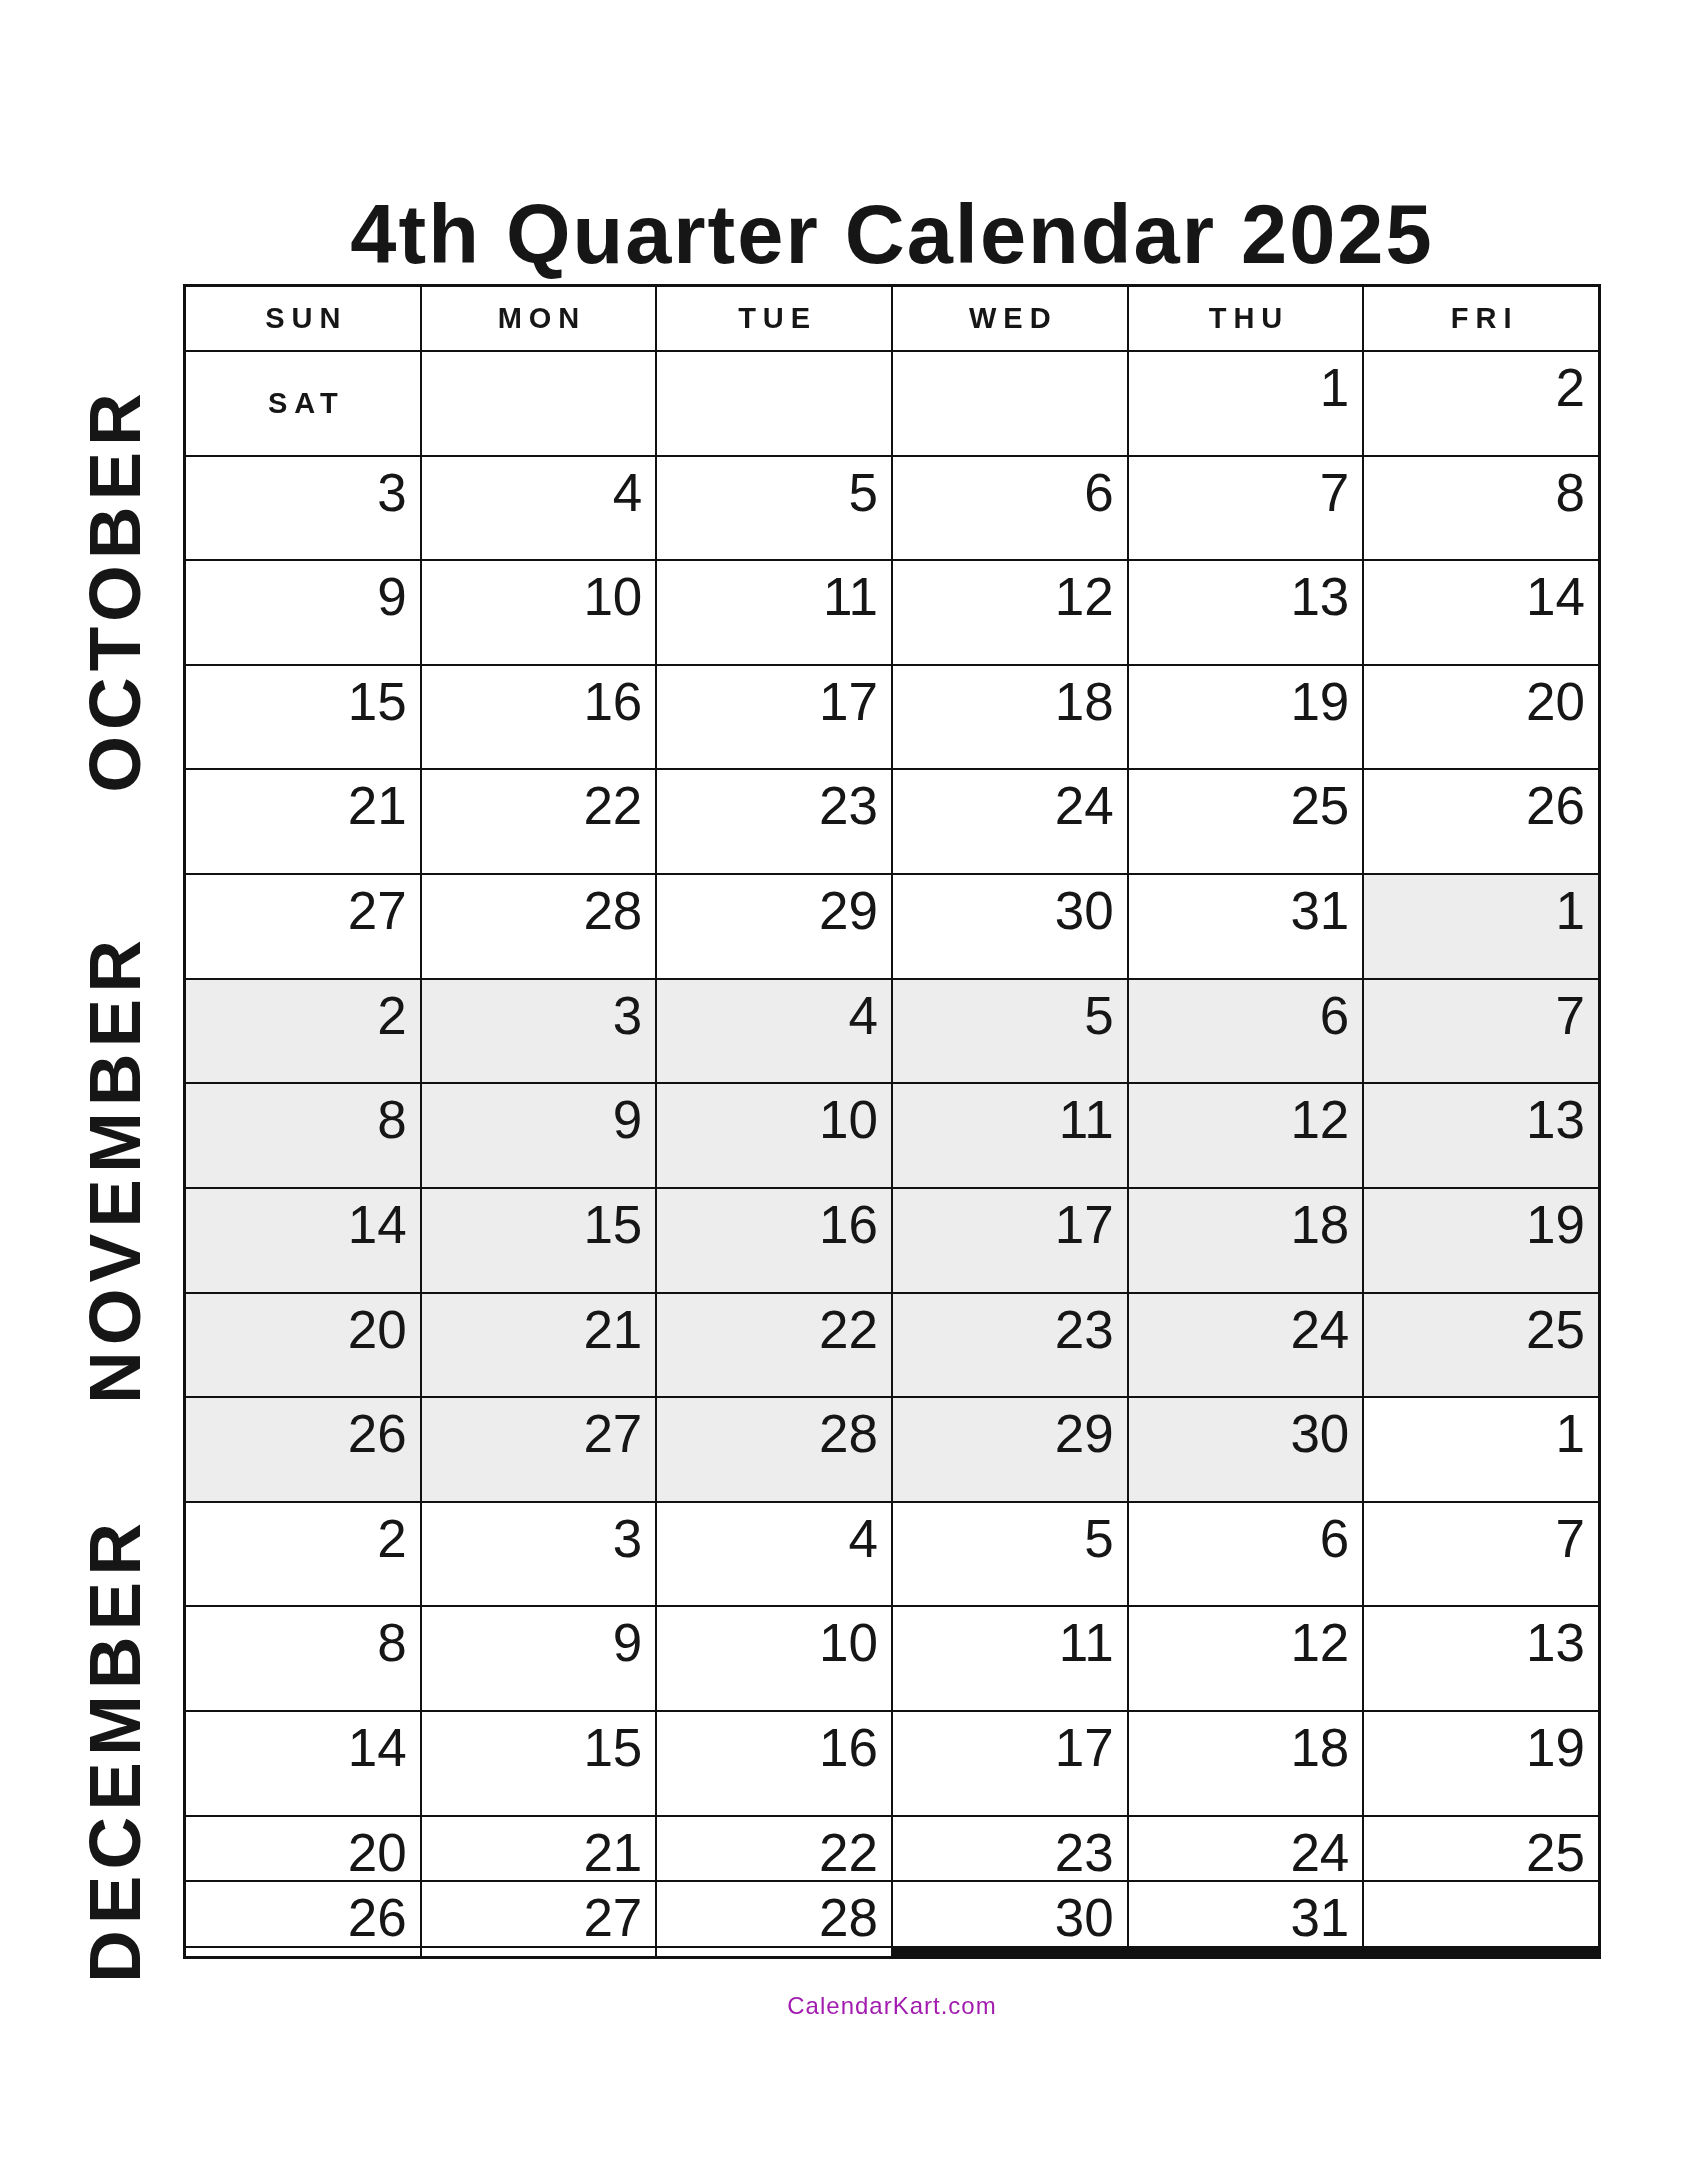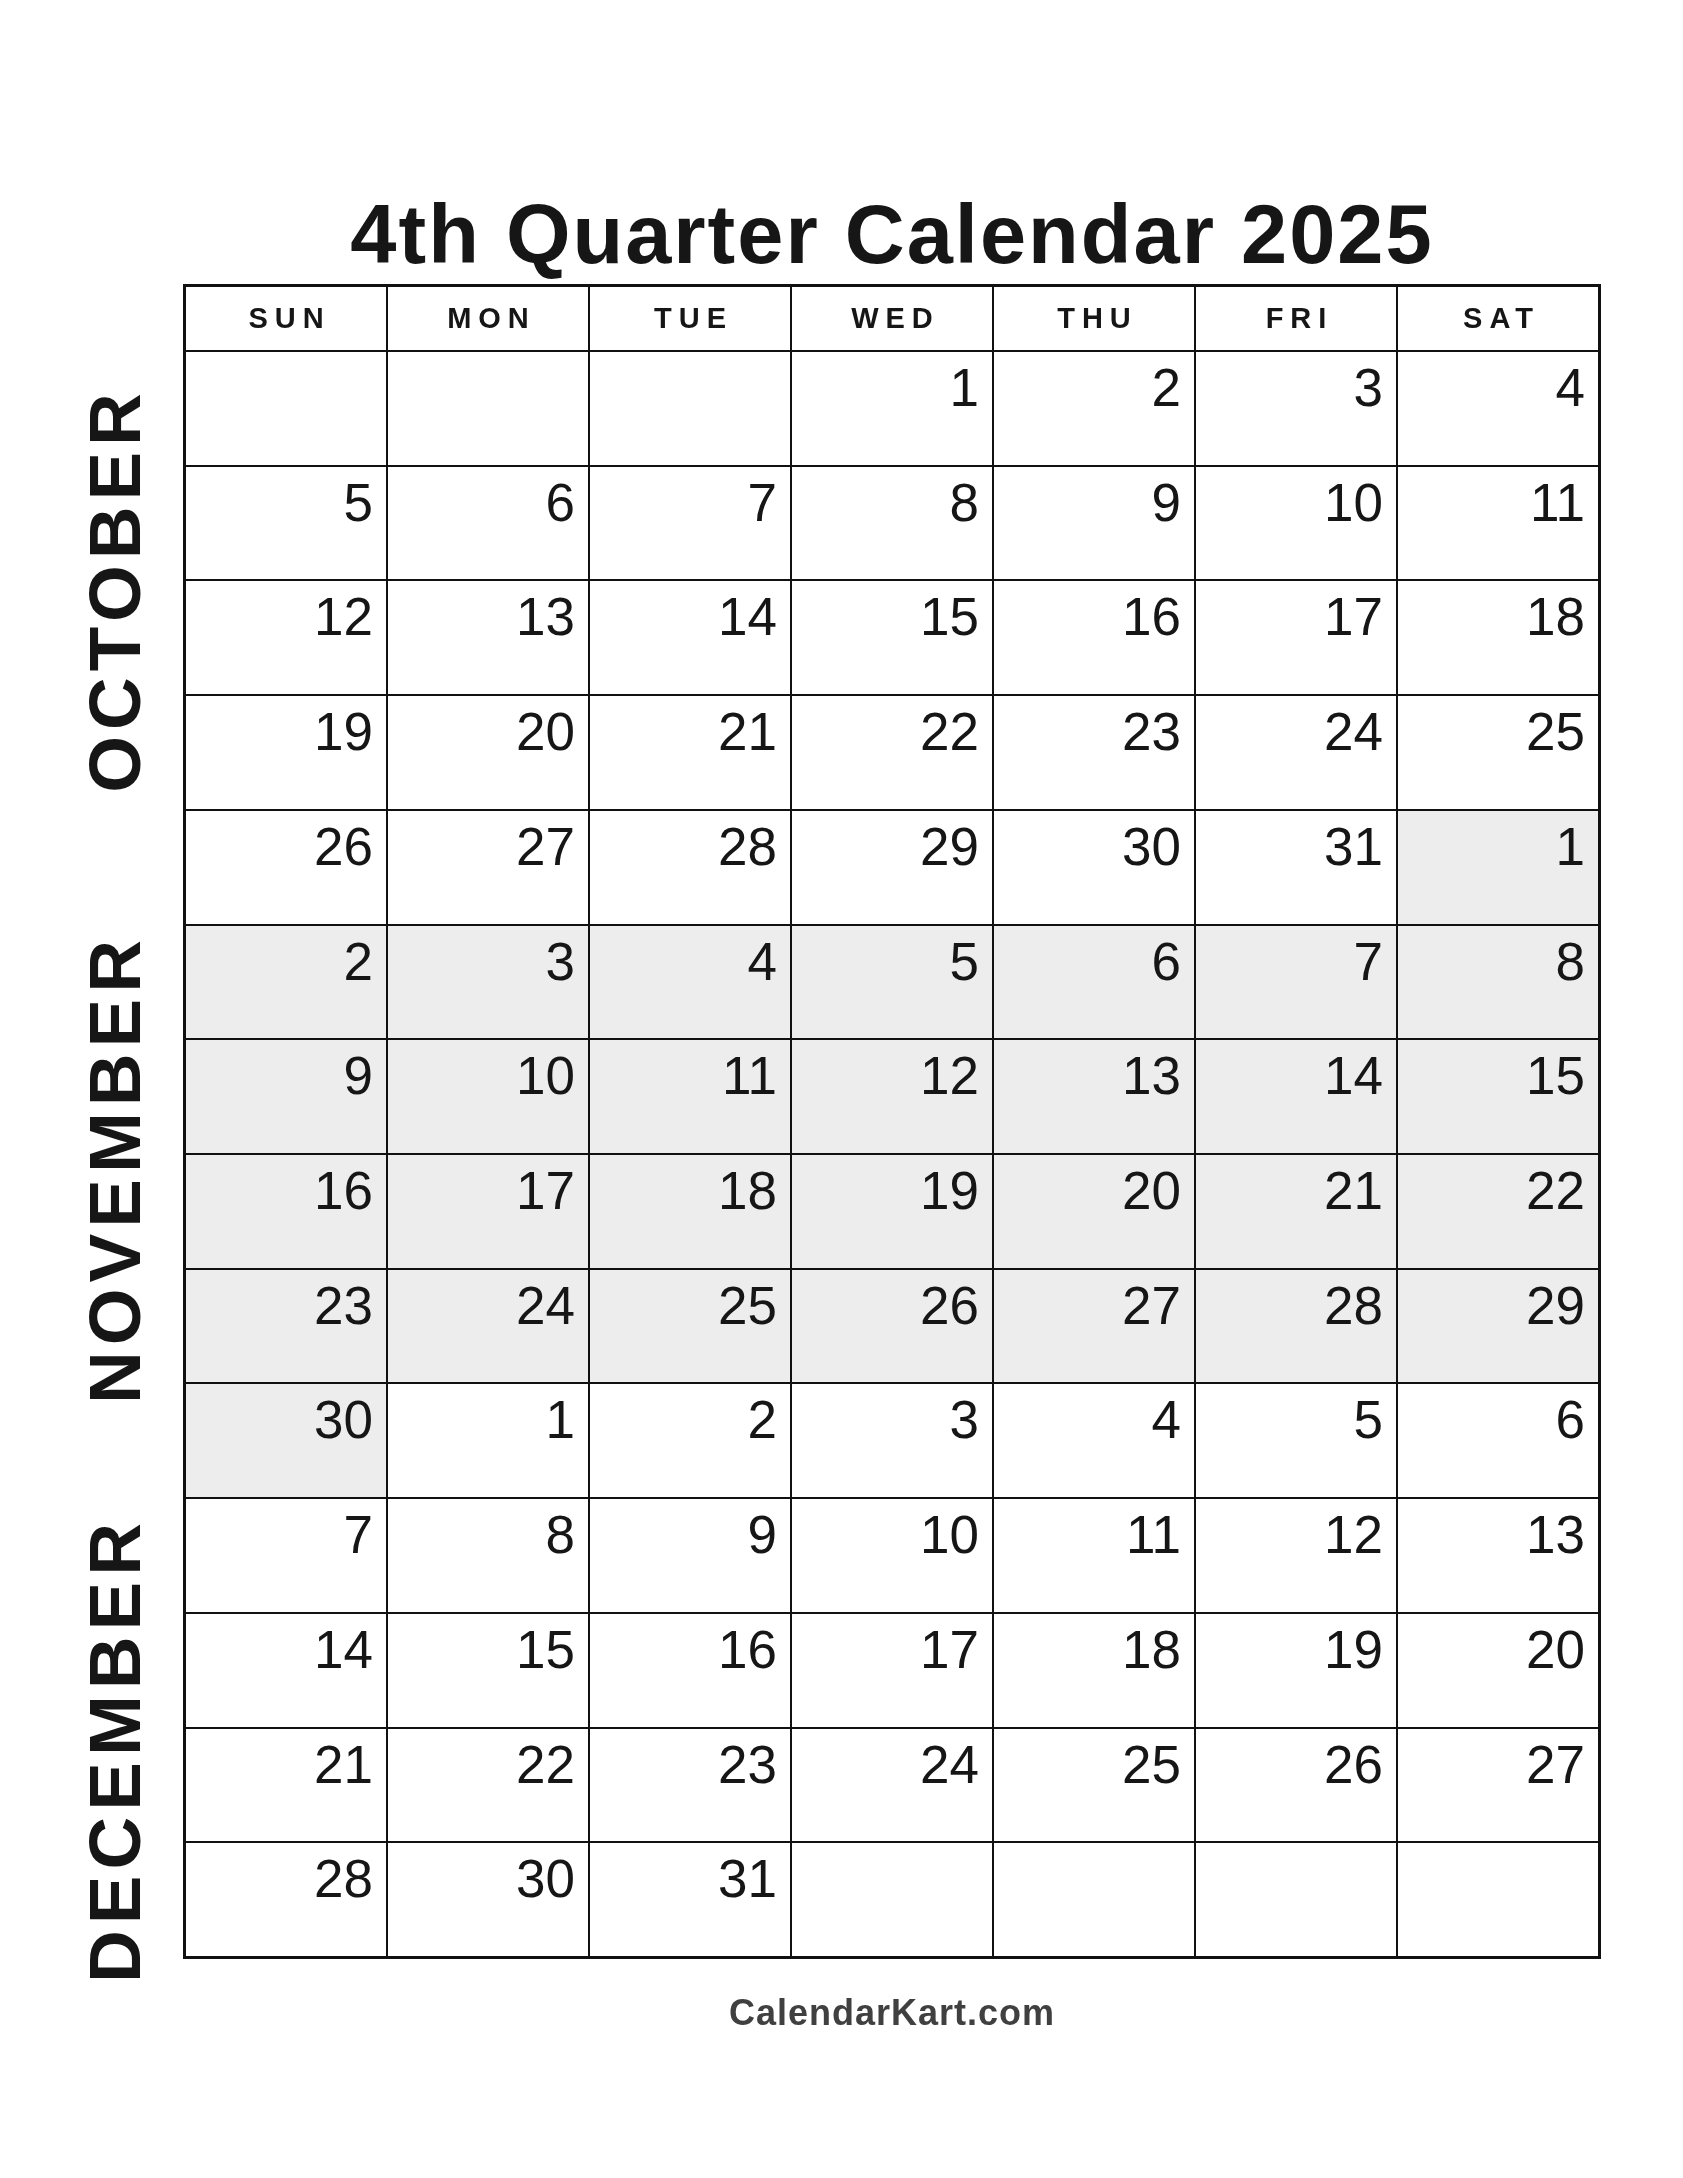--- a/index.html
+++ b/index.html
@@ -16,36 +16,36 @@
     position:absolute;white-space:nowrap;
     font-size:73px;font-weight:bold;letter-spacing:6px;color:#161616;
     transform:translate(-50%,-50%) rotate(-90deg);
   }
   #label-october{left:114px;top:590px;}
   #label-november{left:114px;top:1169px;}
   #label-december{left:114px;top:1750px;}
   .grid{
     position:absolute;left:183px;top:284px;width:1418px;height:1675px;
     box-sizing:border-box;border:3px solid #111111;background:#111111;
-    display:grid;grid-template-columns:repeat(7,1fr);
+    display:grid;grid-template-columns:repeat(6,1fr);
     grid-template-rows:63px repeat(14,1fr);gap:2px;
   }
   .hcell{
     background:#ffffff;display:flex;align-items:center;justify-content:center;
     font-size:29px;font-weight:bold;letter-spacing:7px;text-indent:7px;color:#161616;
   }
   .cell{
     background:#ffffff;text-align:right;
     font-size:53px;line-height:1.05;padding:8px 13px 0 0;
     box-sizing:border-box;color:#161616;overflow:hidden;
   }
   .cell.shaded{background:#ededed;}
   .footer{
     position:absolute;left:183px;top:1992px;width:1418px;
-    text-align:center;font-size:36px;font-weight:700;color:#404040;
+    text-align:center;font-size:24px;font-weight:400;color:#a21caf;
     letter-spacing:1px;
   }
 </style>
 </head>
 <body>
 
 <div class="title">4th Quarter Calendar 2025</div>
 
 <div class="month-label" id="label-october">OCTOBER</div>
 <div class="month-label" id="label-november">NOVEMBER</div>

